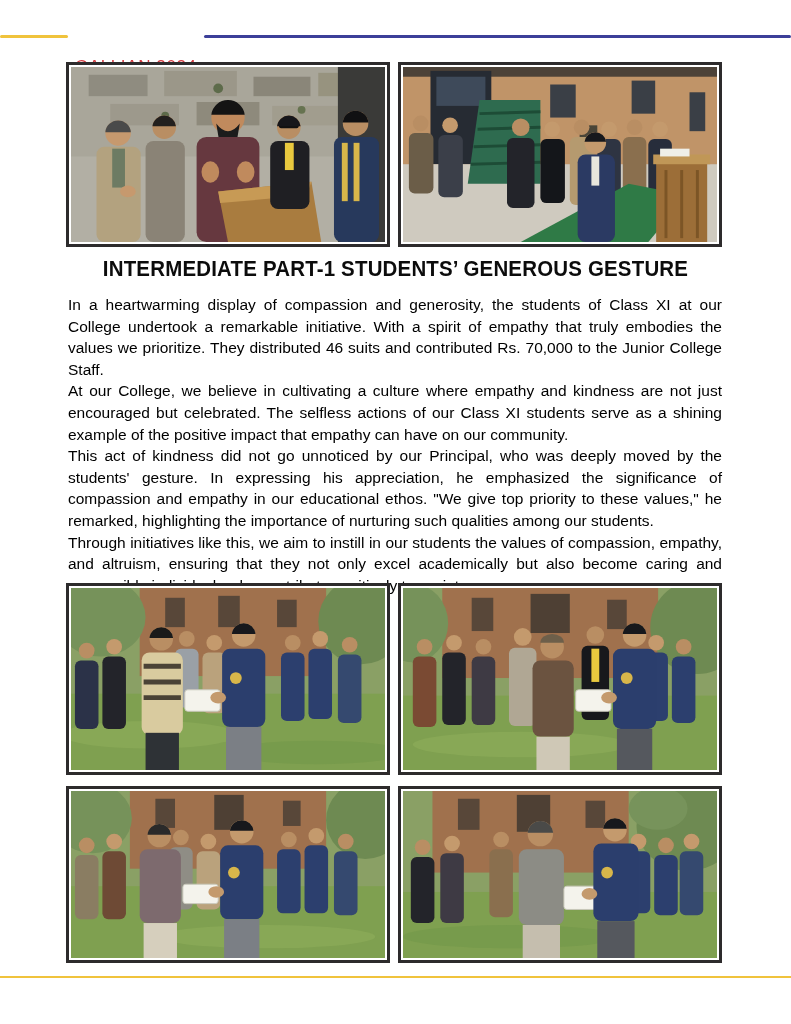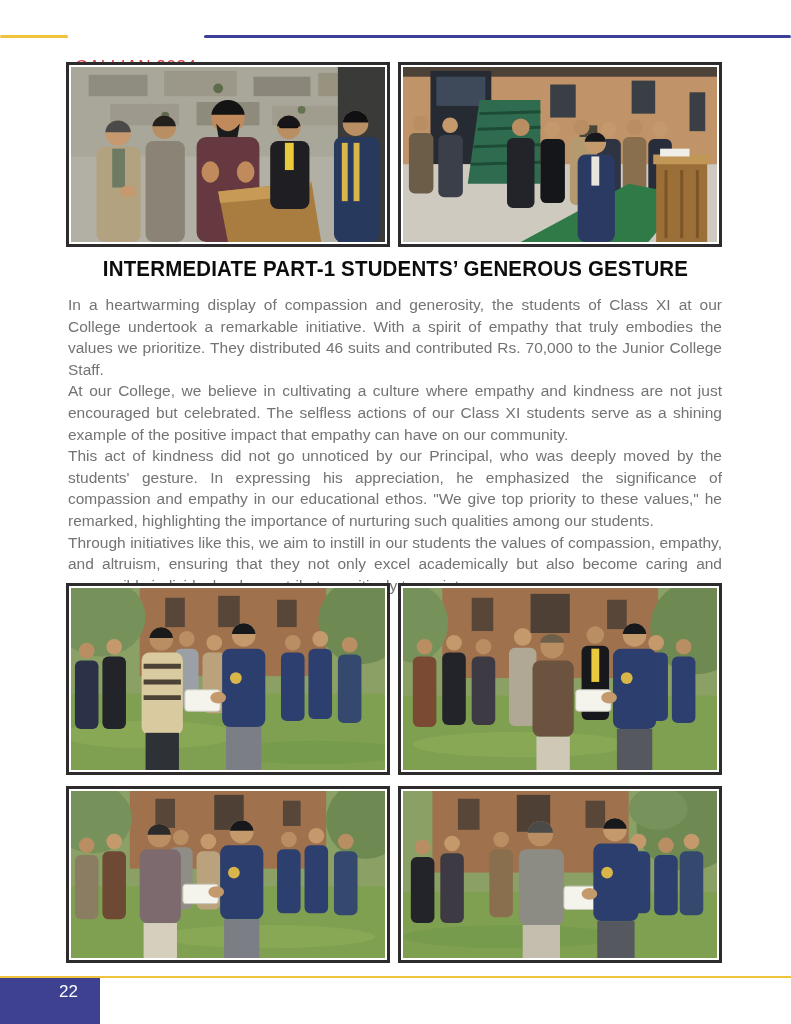--- a/index.html
+++ b/index.html
@@ -43,21 +43,21 @@
   .article-title{
     position:absolute;left:0;right:0;top:256px;margin:0;
     text-align:center;
     font-size:22px;font-weight:800;color:#0c0c0c;
     transform:scaleX(.93);
     letter-spacing:.2px;
     white-space:nowrap;
   }
   .article-body{
     position:absolute;left:68px;top:294px;width:654px;
-    font-size:15.5px;line-height:21.6px;color:#737373;
+    font-size:15.5px;line-height:21.6px;color:#000000;
     text-align:justify;
   }
   .article-body p{margin:0;}
   
   .gold-rule-bottom{
     position:absolute;left:0;top:976px;width:791px;height:2px;
     background:var(--gold,#f0c33c);
   }
   .page-number-box{
     position:absolute;left:0;top:978px;width:100px;height:46px;
@@ -363,17 +363,14 @@
       <circle cx="216" cy="40" r="12" fill="#c49a6d"></circle>
         <path d="M216 28a12 12 0 0 1 12 11l-24 0a12 12 0 0 1 12-11z" fill="#17181c"></path>
       <rect x="194" y="54" width="46" height="80" rx="8" fill="#2b3e6d"></rect>
       <circle cx="208" cy="84" r="6" fill="#d8b64a"></circle>
       <rect x="198" y="134" width="38" height="38" fill="#55585e"></rect>
       <ellipse cx="190" cy="106" rx="8" ry="6" fill="#c49a6d"></ellipse>
     </svg>
   </div>
 
   <div class="gold-rule-bottom"></div>
-  <div class="page-number-box">
-    <span class="page-number">22</span>
-  </div>
 
 </div>
 
 </body></html>

